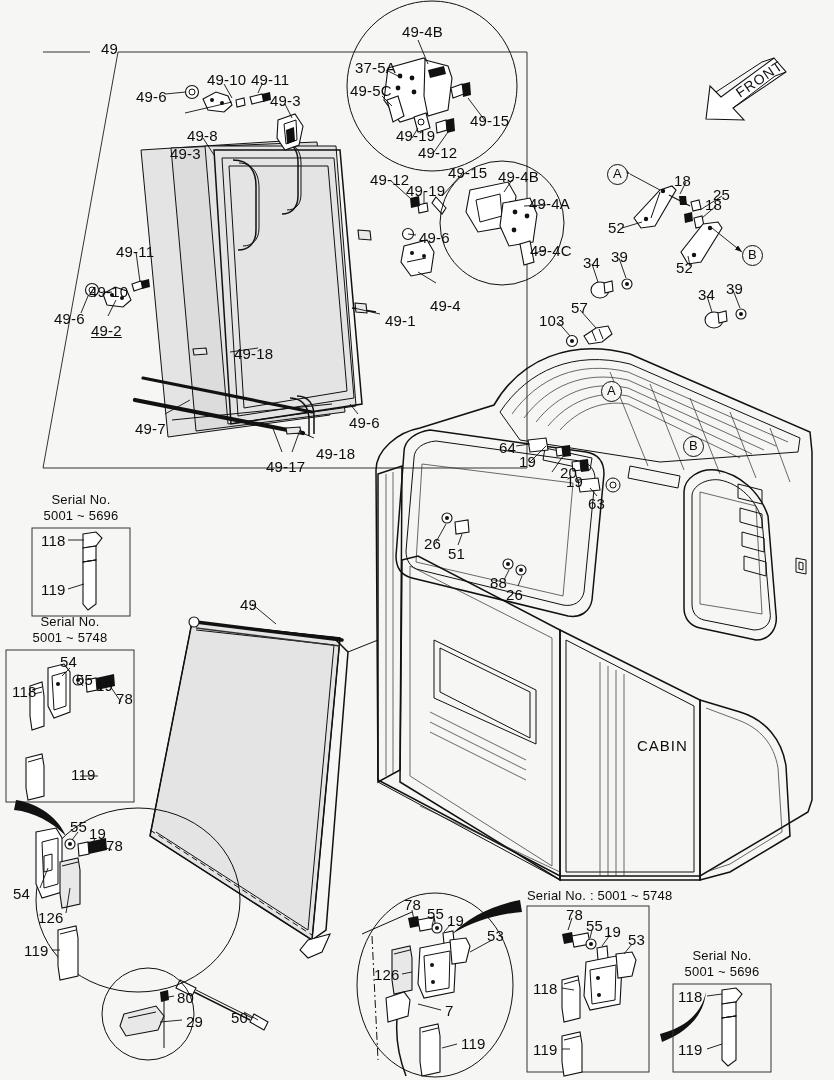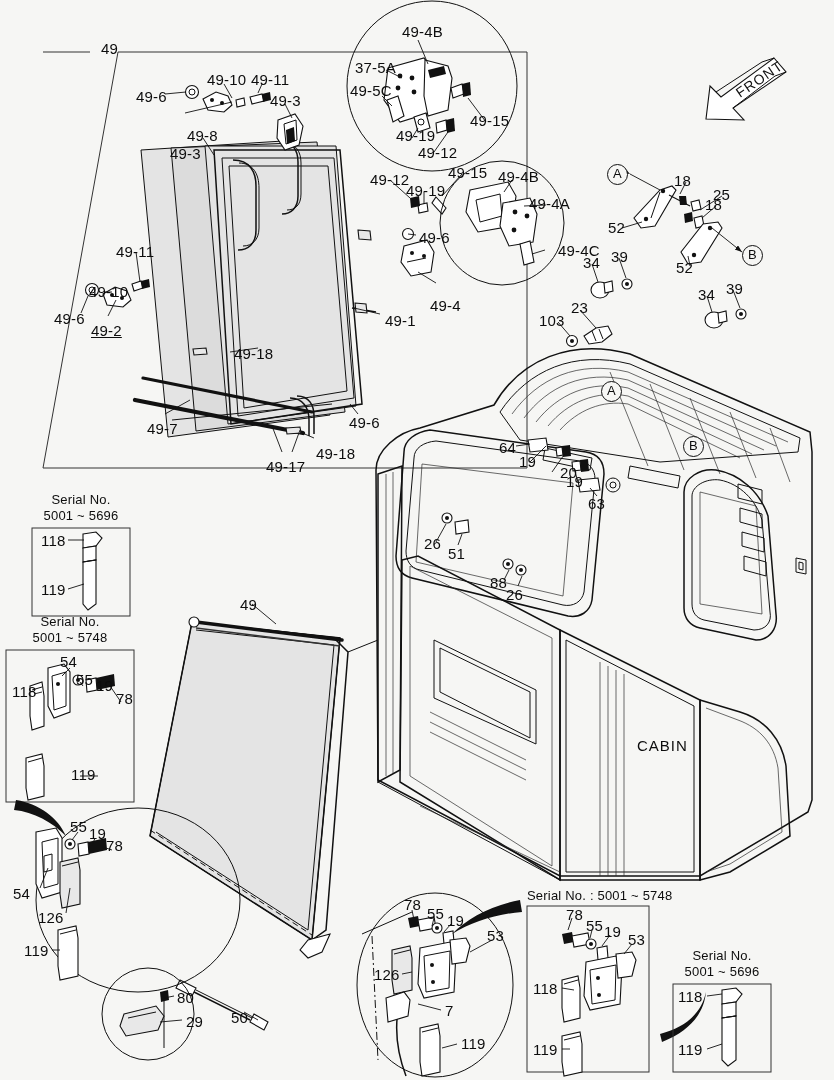--- a/index.html
+++ b/index.html
@@ -519,55 +519,55 @@
     <span class="lbl" style="left:170px;top:110px;margin-top:36px;">49-3</span>
     <span class="lbl" style="left:207px;top:72px;">49-10</span>
     <span class="lbl" style="left:251px;top:72px;">49-11</span>
     <span class="lbl" style="left:270px;top:93px;">49-3</span>
     <span class="lbl" style="left:187px;top:128px;">49-8</span>
     <span class="lbl" style="left:116px;top:244px;">49-11</span>
     <span class="lbl" style="left:89px;top:284px;">49-10</span>
     <span class="lbl" style="left:54px;top:311px;">49-6</span>
     <span class="lbl" style="left:91px;top:323px;text-decoration:underline;">49-2</span>
     <span class="lbl" style="left:234px;top:346px;">49-18</span>
-    <span class="lbl" style="left:147px;top:421px;">49-7</span>
+    <span class="lbl" style="left:135px;top:421px;">49-7</span>
     <span class="lbl" style="left:266px;top:459px;">49-17</span>
     <span class="lbl" style="left:316px;top:446px;">49-18</span>
     <span class="lbl" style="left:349px;top:415px;">49-6</span>
     <span class="lbl" style="left:385px;top:313px;">49-1</span>
     <span class="lbl" style="left:430px;top:291px;margin-top:7px;">49-4</span>
     <span class="lbl" style="left:419px;top:230px;">49-6</span>
     <span class="lbl" style="left:370px;top:172px;">49-12</span>
     <span class="lbl" style="left:406px;top:183px;">49-19</span>
     <span class="lbl" style="left:448px;top:165px;">49-15</span>
 
     <span class="lbl" style="left:355px;top:60px;">37-5A</span>
     <span class="lbl" style="left:402px;top:24px;">49-4B</span>
     <span class="lbl" style="left:350px;top:83px;">49-5C</span>
     <span class="lbl" style="left:470px;top:113px;">49-15</span>
     <span class="lbl" style="left:396px;top:128px;">49-19</span>
     <span class="lbl" style="left:418px;top:145px;">49-12</span>
 
     <span class="lbl" style="left:498px;top:169px;">49-4B</span>
     <span class="lbl" style="left:529px;top:196px;">49-4A</span>
-    <span class="lbl" style="left:530px;top:243px;margin-left:28px;">49-4C</span>
+    <span class="lbl" style="left:530px;top:243px;">49-4C</span>
 
     <span class="lbl circ" style="left:607px;top:164px;">A</span>
     <span class="lbl circ" style="left:742px;top:245px;">B</span>
     <span class="lbl" style="left:674px;top:173px;">18</span>
     <span class="lbl" style="left:713px;top:187px;">25</span>
     <span class="lbl" style="left:705px;top:197px;">18</span>
     <span class="lbl" style="left:608px;top:220px;">52</span>
     <span class="lbl" style="left:676px;top:260px;">52</span>
     <span class="lbl" style="left:583px;top:255px;">34</span>
     <span class="lbl" style="left:611px;top:249px;">39</span>
     <span class="lbl" style="left:698px;top:287px;">34</span>
     <span class="lbl" style="left:726px;top:281px;">39</span>
     <span class="lbl" style="left:539px;top:313px;">103</span>
-    <span class="lbl" style="left:571px;top:300px;">23</span>
+    <span class="lbl" style="left:571px;top:300px;">57</span>
     <span class="lbl circ" style="left:601px;top:381px;">A</span>
     <span class="lbl circ" style="left:683px;top:436px;">B</span>
 
     <span class="lbl" style="left:499px;top:440px;">64</span>
     <span class="lbl" style="left:519px;top:454px;">19</span>
     <span class="lbl" style="left:560px;top:465px;">20</span>
     <span class="lbl" style="left:566px;top:474px;">19</span>
     <span class="lbl" style="left:588px;top:496px;text-align:center;">63</span>
     <span class="lbl" style="left:424px;top:536px;">26</span>
     <span class="lbl" style="left:448px;top:546px;text-align:right;">51</span>

